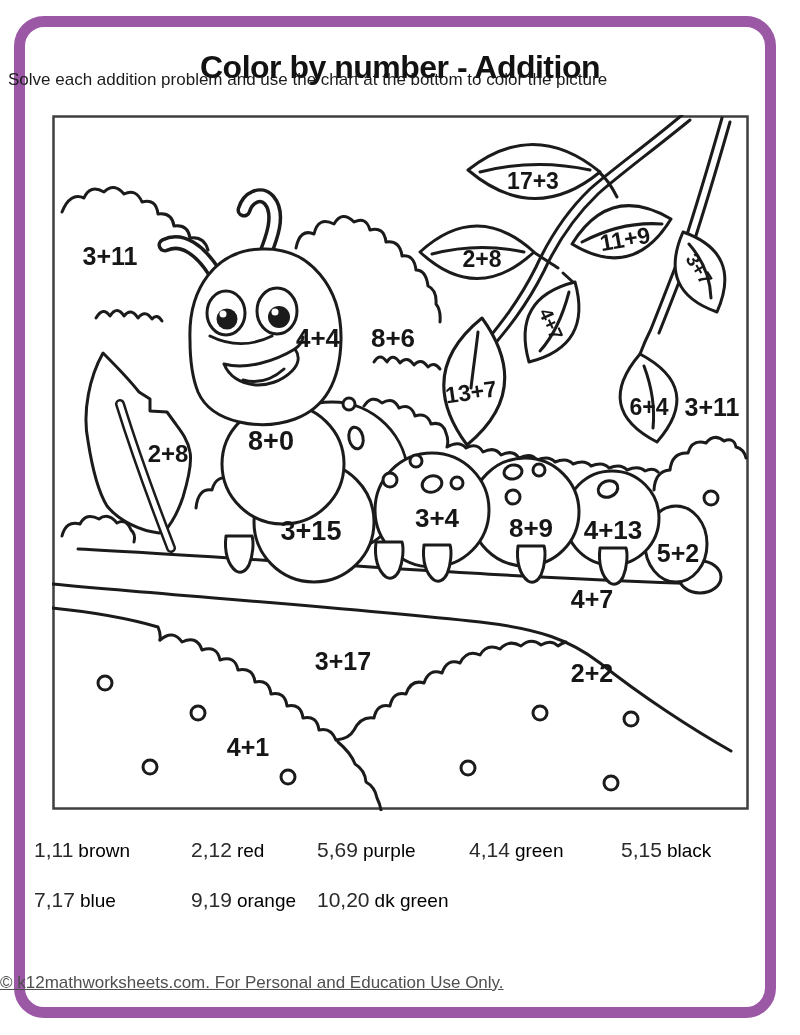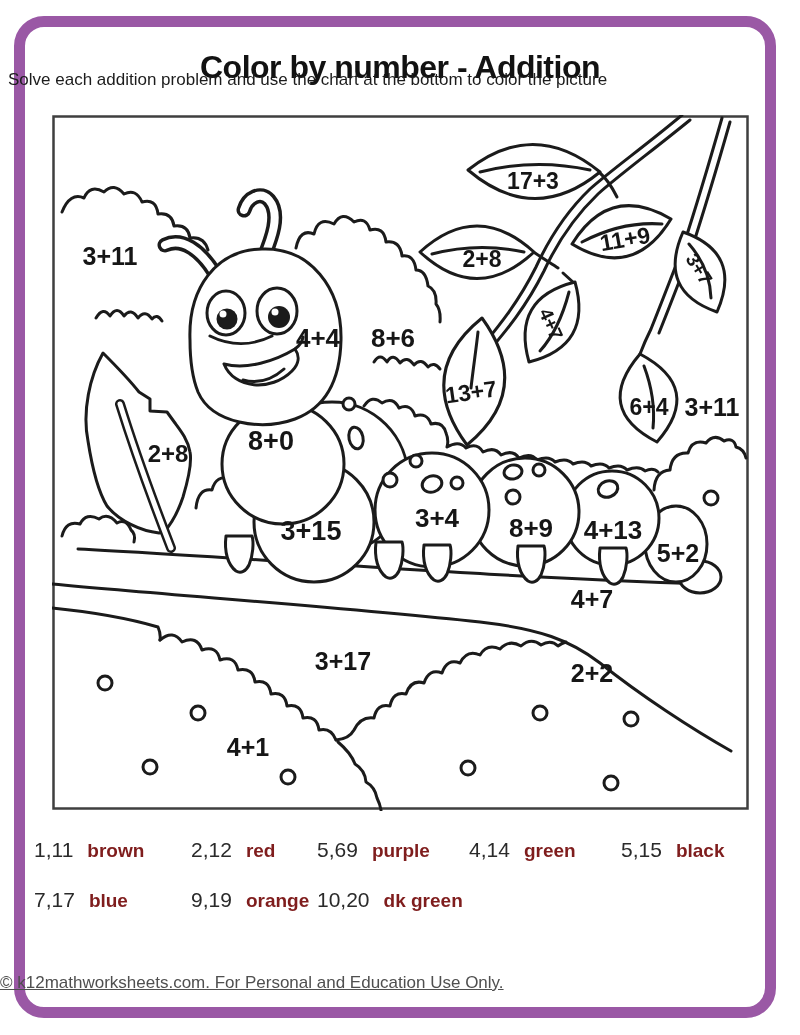--- a/index.html
+++ b/index.html
@@ -18,23 +18,23 @@
   .subtitle{
     position:absolute;top:70px;left:0;width:100%;text-align:left;
     font-size:17px;color:#1c1c1c;padding-left:8px;
   }
   #figure{position:absolute;left:52px;top:115px;}
   .key{
     position:absolute;left:34px;top:838px;width:730px;
     display:grid;grid-template-columns:157px 126px 152px 152px auto;
     row-gap:10px;
   }
-  .key-cell{display:flex;align-items:baseline;gap:14px;height:40px;text-align:center;}
+  .key-cell{display:flex;align-items:baseline;gap:5px;height:40px;text-align:center;}
   .key-nums{font-size:21px;color:#2a2a2a;}
-  .key-name{font-size:19px;font-weight:700;color:#7f1d1d;}
+  .key-name{font-size:19px;font-weight:400;color:#000000;}
   .key-cell:nth-child(10) .key-name{font-size:14px;letter-spacing:-0.3px;}
   .footer{
     position:absolute;top:973px;left:0;width:100%;
     font-size:17px;color:#4f4f4f;
   }
   .footer span{text-decoration:underline;}
   text.prob{
     font-family:"Liberation Sans",sans-serif;font-weight:700;fill:#161616;
     text-anchor:middle;dominant-baseline:central;
   }

